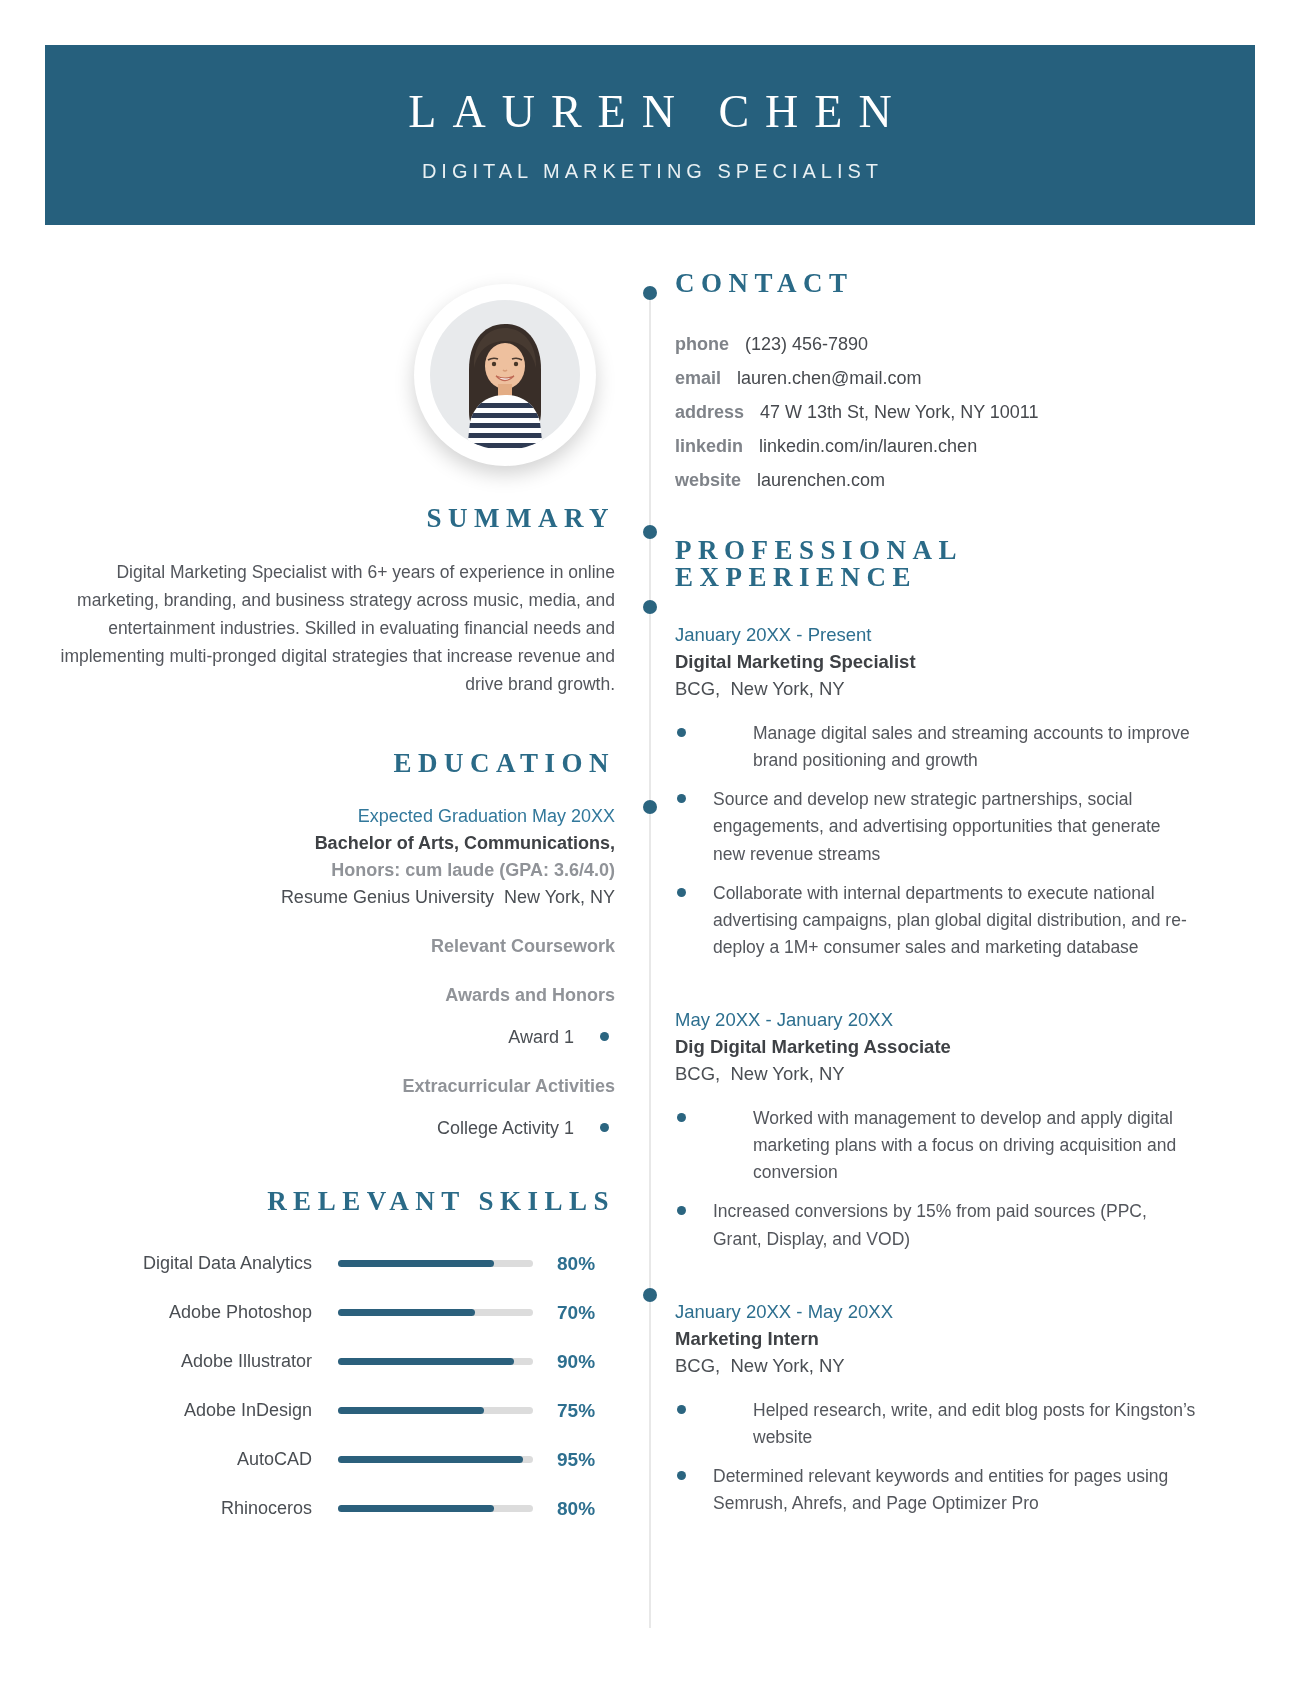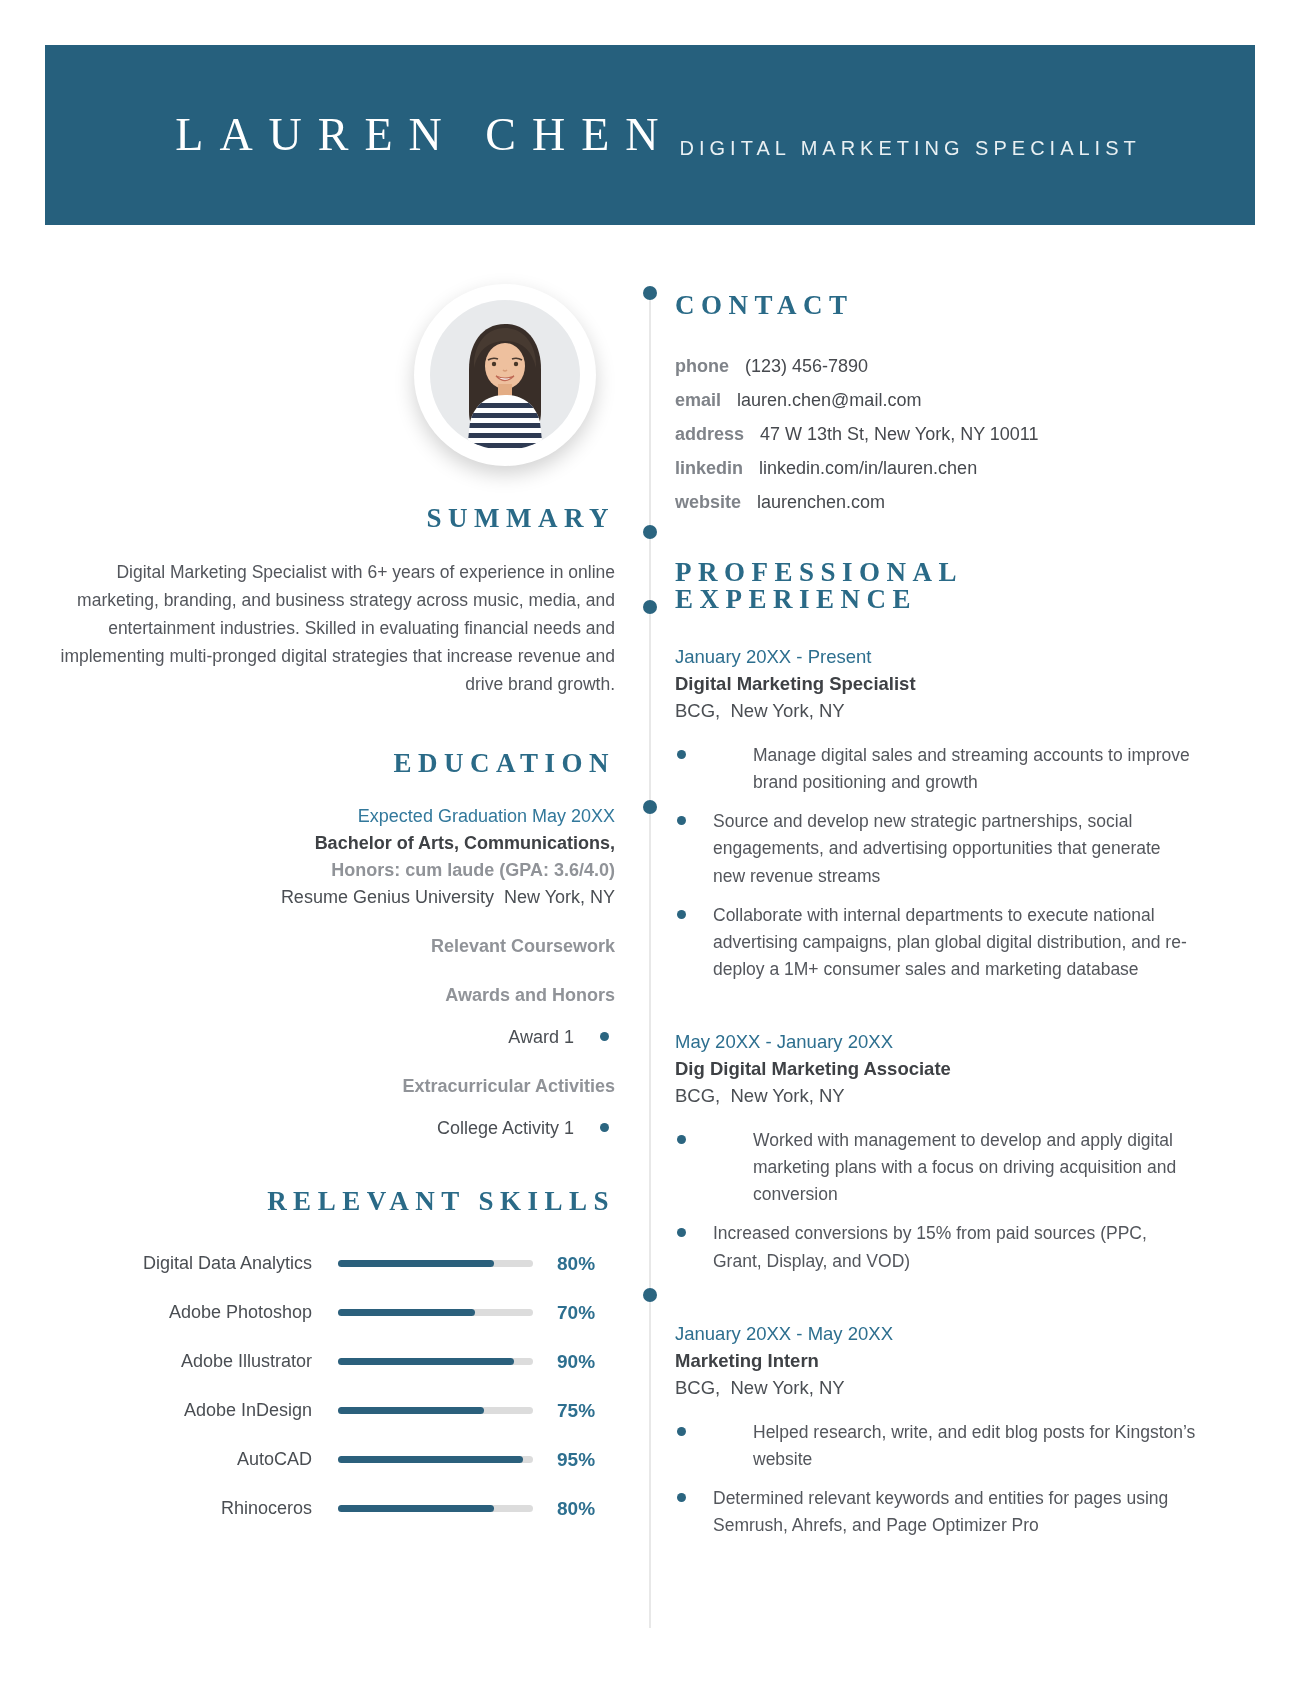--- a/index.html
+++ b/index.html
@@ -12,21 +12,21 @@
     font-family: "Liberation Sans", "DejaVu Sans", sans-serif;
     color: #4f5257;
   }
 
   
   .banner {
     position: absolute;
     left: 45px; top: 45px;
     width: 1210px; height: 180px;
     background: var(--banner, #26607d);
-    display: flex; flex-direction: row;
+    display: flex; flex-direction: column;
     align-items: center; justify-content: center;
   }
   .banner-name {
     font-family: "Liberation Serif", "DejaVu Serif", serif;
     font-size: 46px; font-weight: 400;
     letter-spacing: 16px; text-indent: 16px;
     color: #ffffff; line-height: 1;
   }
   .banner-title {
     margin-top: 26px;
@@ -96,21 +96,21 @@
   .skills-list { margin-top: 24px; }
   .skill-row { display: flex; align-items: center; height: 49px; }
   .skill-name { flex: 1; text-align: right; padding-right: 26px; font-size: 18px; color: #4a4e53; }
   .skill-bar { width: 195px; height: 7px; border-radius: 4px; background: var(--bar-track, #dcdcdc); position: relative; }
   .skill-fill { position: absolute; left: 0; top: 0; height: 7px; border-radius: 4px; background: var(--bar-fill, #2b607c); }
   .skill-pct { width: 58px; margin-left: 24px; text-align: left; font-size: 19px; font-weight: 700; color: var(--accent, #2b6b8b); }
 
   
   .right-col {
     position: absolute;
-    left: 675px; top: 292px;
+    left: 675px; top: 270px;
     width: 530px;
     text-align: left;
   }
   .contact-list { margin-top: 30px; }
   .contact-row { font-size: 18px; line-height: 34px; }
   .contact-label { font-weight: 700; color: #7f8389; margin-right: 16px; }
   .contact-value { color: #46494e; }
   .exp-heading { margin-top: 40px; }
   .job { margin-top: 45px; }
   .job:first-of-type { margin-top: 30px; }

